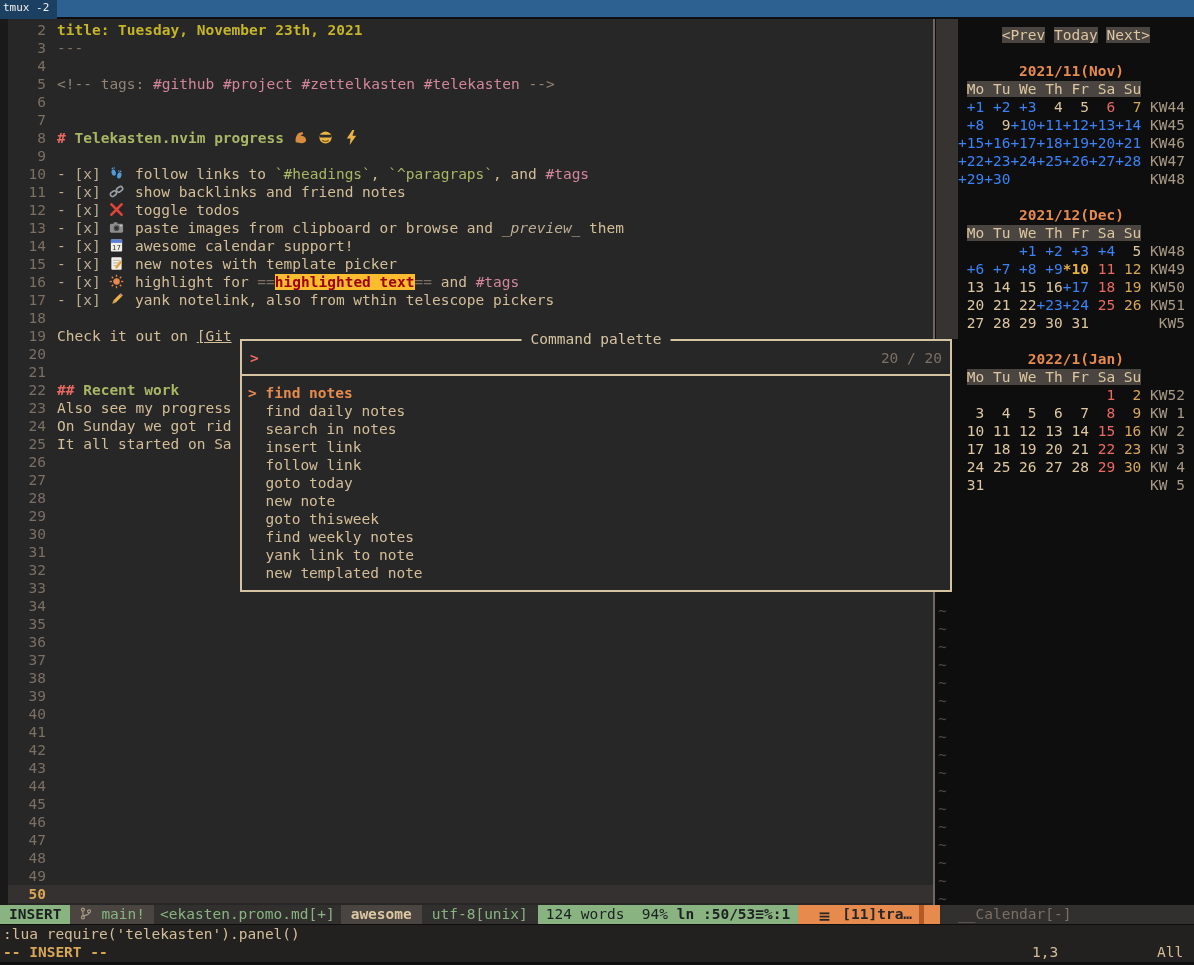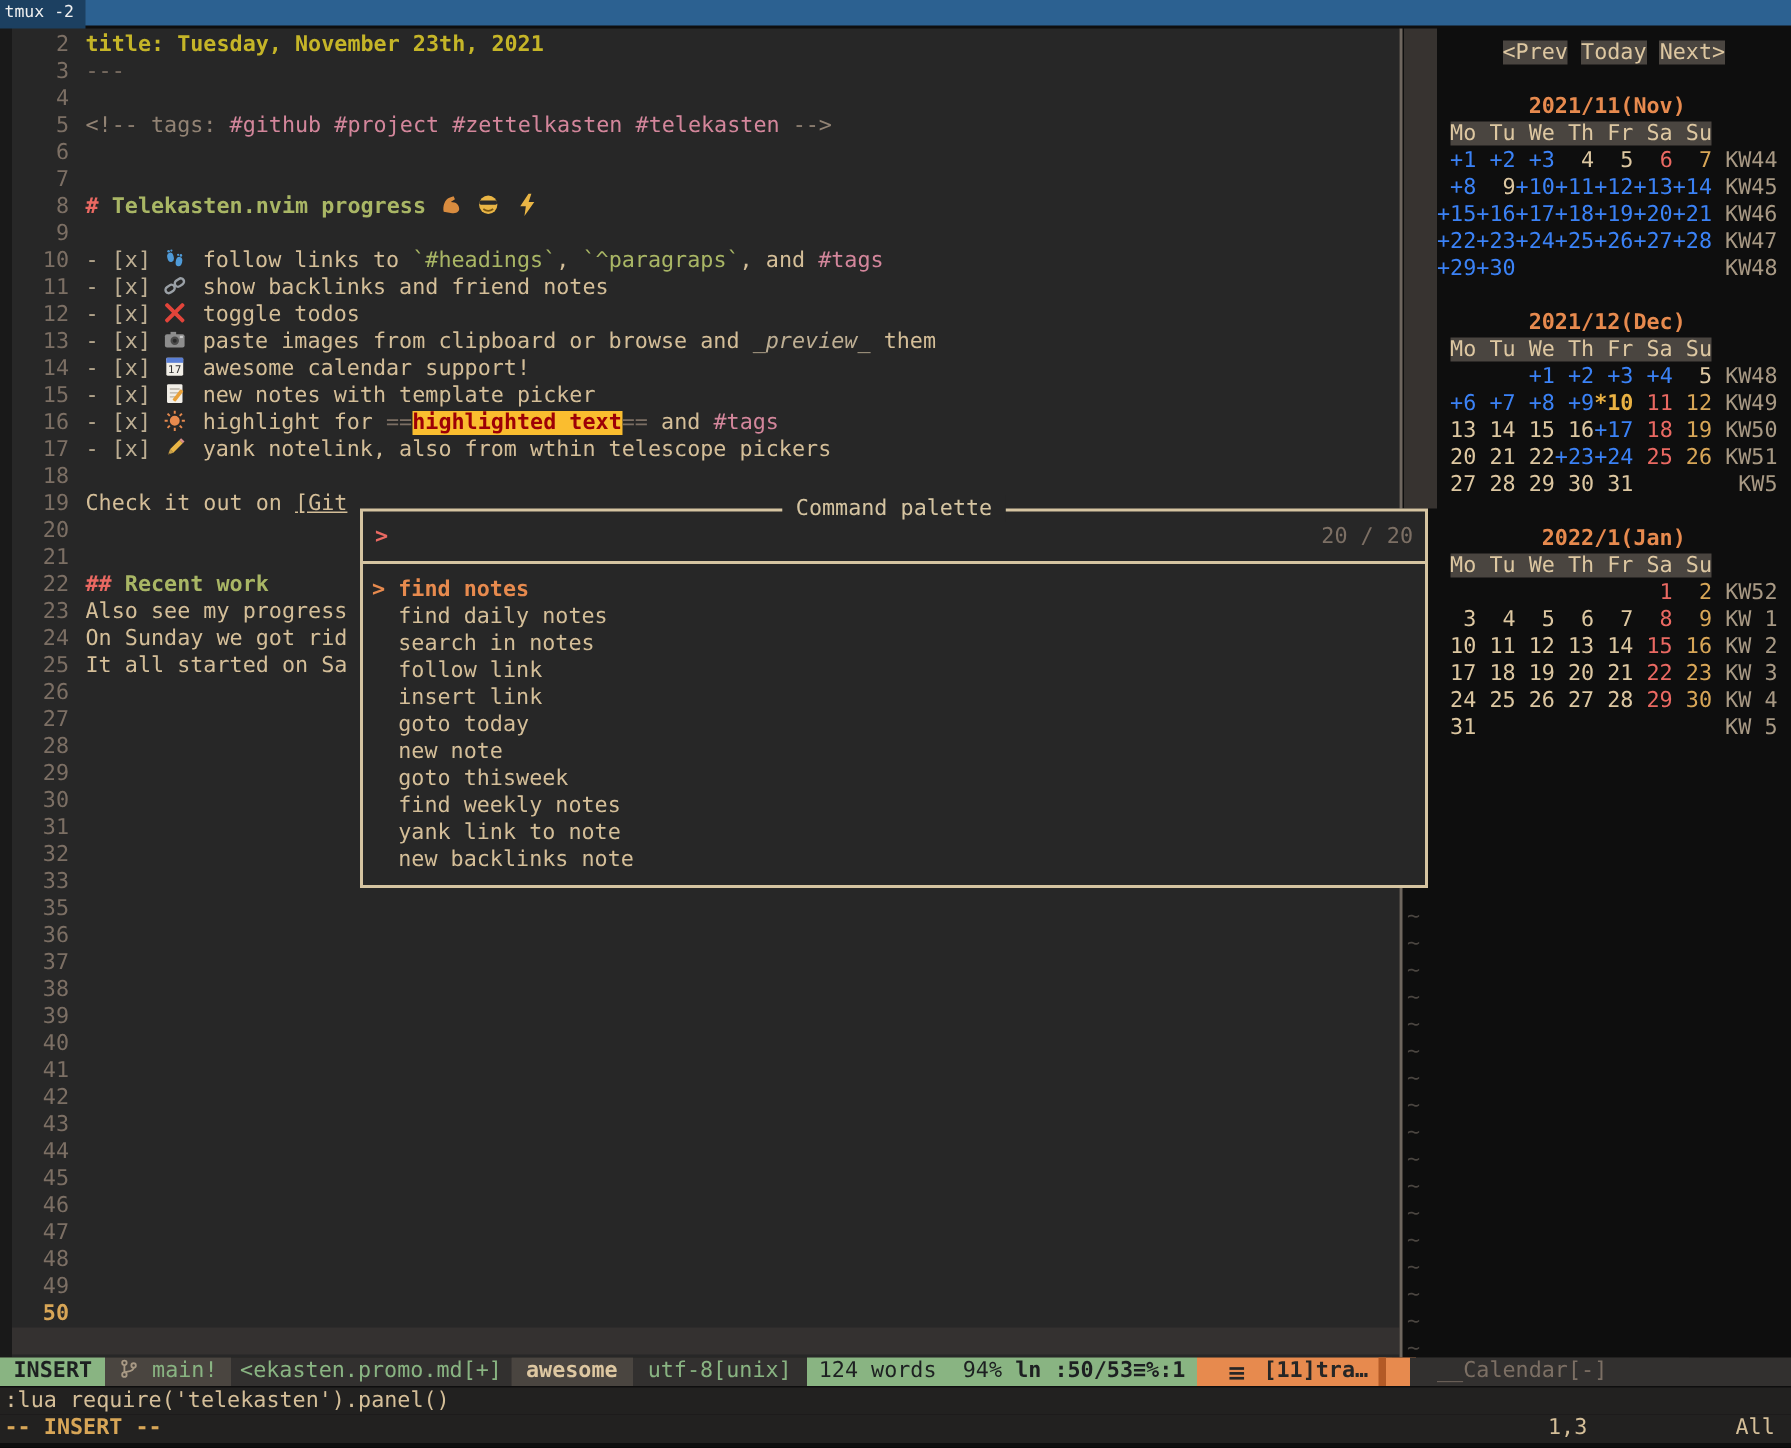--- a/index.html
+++ b/index.html
@@ -187,20 +187,21 @@
         <div class="ed-line"><span class="num">24</span><span class="s-t">On Sunday we got rid</span></div>
         <div class="ed-line"><span class="num">25</span><span class="s-t">It all started on Sa</span></div>
         <div class="ed-line"><span class="num">26</span></div>
         <div class="ed-line"><span class="num">27</span></div>
         <div class="ed-line"><span class="num">28</span></div>
         <div class="ed-line"><span class="num">29</span></div>
         <div class="ed-line"><span class="num">30</span></div>
         <div class="ed-line"><span class="num">31</span></div>
         <div class="ed-line"><span class="num">32</span></div>
         <div class="ed-line"><span class="num">33</span></div>
+        <div class="ed-line"><span class="num">34</span></div>
         <div class="ed-line"><span class="num">35</span></div>
         <div class="ed-line"><span class="num">36</span></div>
         <div class="ed-line"><span class="num">37</span></div>
         <div class="ed-line"><span class="num">38</span></div>
         <div class="ed-line"><span class="num">39</span></div>
         <div class="ed-line"><span class="num">40</span></div>
         <div class="ed-line"><span class="num">41</span></div>
         <div class="ed-line"><span class="num">42</span></div>
         <div class="ed-line"><span class="num">43</span></div>
         <div class="ed-line"><span class="num">44</span></div>
@@ -270,28 +271,28 @@
     <span class="pal-title">Command palette</span>
     <div class="pal-prompt">
       <span class="pal-caret">&gt;</span>
       <span class="pal-counter">20 / 20</span>
     </div>
     <div class="pal-hr"></div>
     <div class="pal-items" id="pal-items">
         <div class="pal-item sel"><span class="pal-prefix">&gt; </span><span class="pal-label">find notes</span></div>
         <div class="pal-item"><span class="pal-prefix">  </span><span class="pal-label">find daily notes</span></div>
         <div class="pal-item"><span class="pal-prefix">  </span><span class="pal-label">search in notes</span></div>
+        <div class="pal-item"><span class="pal-prefix">  </span><span class="pal-label">insert link</span></div>
         <div class="pal-item"><span class="pal-prefix">  </span><span class="pal-label">follow link</span></div>
-        <div class="pal-item"><span class="pal-prefix">  </span><span class="pal-label">insert link</span></div>
         <div class="pal-item"><span class="pal-prefix">  </span><span class="pal-label">goto today</span></div>
         <div class="pal-item"><span class="pal-prefix">  </span><span class="pal-label">new note</span></div>
         <div class="pal-item"><span class="pal-prefix">  </span><span class="pal-label">goto thisweek</span></div>
         <div class="pal-item"><span class="pal-prefix">  </span><span class="pal-label">find weekly notes</span></div>
         <div class="pal-item"><span class="pal-prefix">  </span><span class="pal-label">yank link to note</span></div>
-        <div class="pal-item"><span class="pal-prefix">  </span><span class="pal-label">new backlinks note</span></div>
+        <div class="pal-item"><span class="pal-prefix">  </span><span class="pal-label">new templated note</span></div>
       </div>
   </div>
 
   <div class="statusrow">
     <div class="sl-left">
       <div class="sl-mode">INSERT</div>
       <div class="sl-gap"></div>
       <div class="sl-branch">
         <span class="icon" id="branch-icon"><svg width="14" height="15" viewBox="0 0 16 16">
               <g stroke="#a89984" stroke-width="1.4" fill="none">

